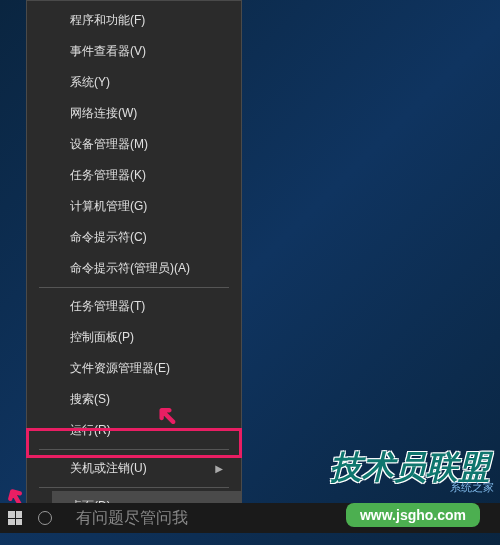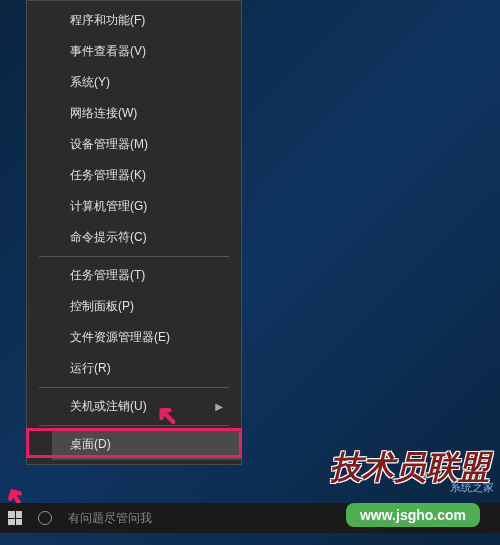--- a/index.html
+++ b/index.html
@@ -102,38 +102,38 @@
       grid-template-rows: 1fr 1fr;
       gap: 1px;
     }
     .start-icon span {
       background: #ccc;
     }
     .search-area {
       display: flex;
       align-items: center;
       color: #888;
-      font-size: 12px;
+      font-size: 16px;
       padding: 0 8px;
-      gap: 16px;
+      gap: 24px;
       justify-content: center;
     }
     .cortana-circle {
       width: 14px;
       height: 14px;
       border: 1.5px solid #999;
       border-radius: 50%;
     }
     .watermark-main {
       position: absolute;
       right: 10px;
       bottom: 55px;
       font-size: 32px;
       font-weight: bold;
-      color: #7f1d1d;
+      color: #0f766e;
       font-style: italic;
       text-shadow: 1px 1px 0 #fff, -1px -1px 0 #fff, 1px -1px 0 #fff, -1px 1px 0 #fff;
     }
     .watermark-url {
       position: absolute;
       right: 20px;
       bottom: 18px;
       background: #4caf50;
       color: #fff;
       padding: 4px 14px;
@@ -171,29 +171,35 @@
     </div>
   <div class="menu-item">
       <span>任务管理器(K)</span>
     </div>
   <div class="menu-item">
       <span>计算机管理(G)</span>
     </div>
   <div class="menu-item">
       <span>命令提示符(C)</span>
     </div>
+  <div class="menu-item">
+      <span>命令提示符(管理员)(A)</span>
+    </div>
   <div class="separator"></div>
   <div class="menu-item">
       <span>任务管理器(T)</span>
     </div>
   <div class="menu-item">
       <span>控制面板(P)</span>
     </div>
   <div class="menu-item">
       <span>文件资源管理器(E)</span>
+    </div>
+  <div class="menu-item">
+      <span>搜索(S)</span>
     </div>
   <div class="menu-item">
       <span>运行(R)</span>
     </div>
   <div class="separator"></div>
   <div class="menu-item">
     <span>关机或注销(U)</span>
     <span class="submenu-arrow">▶</span>
   </div>
   <div class="separator"></div>

